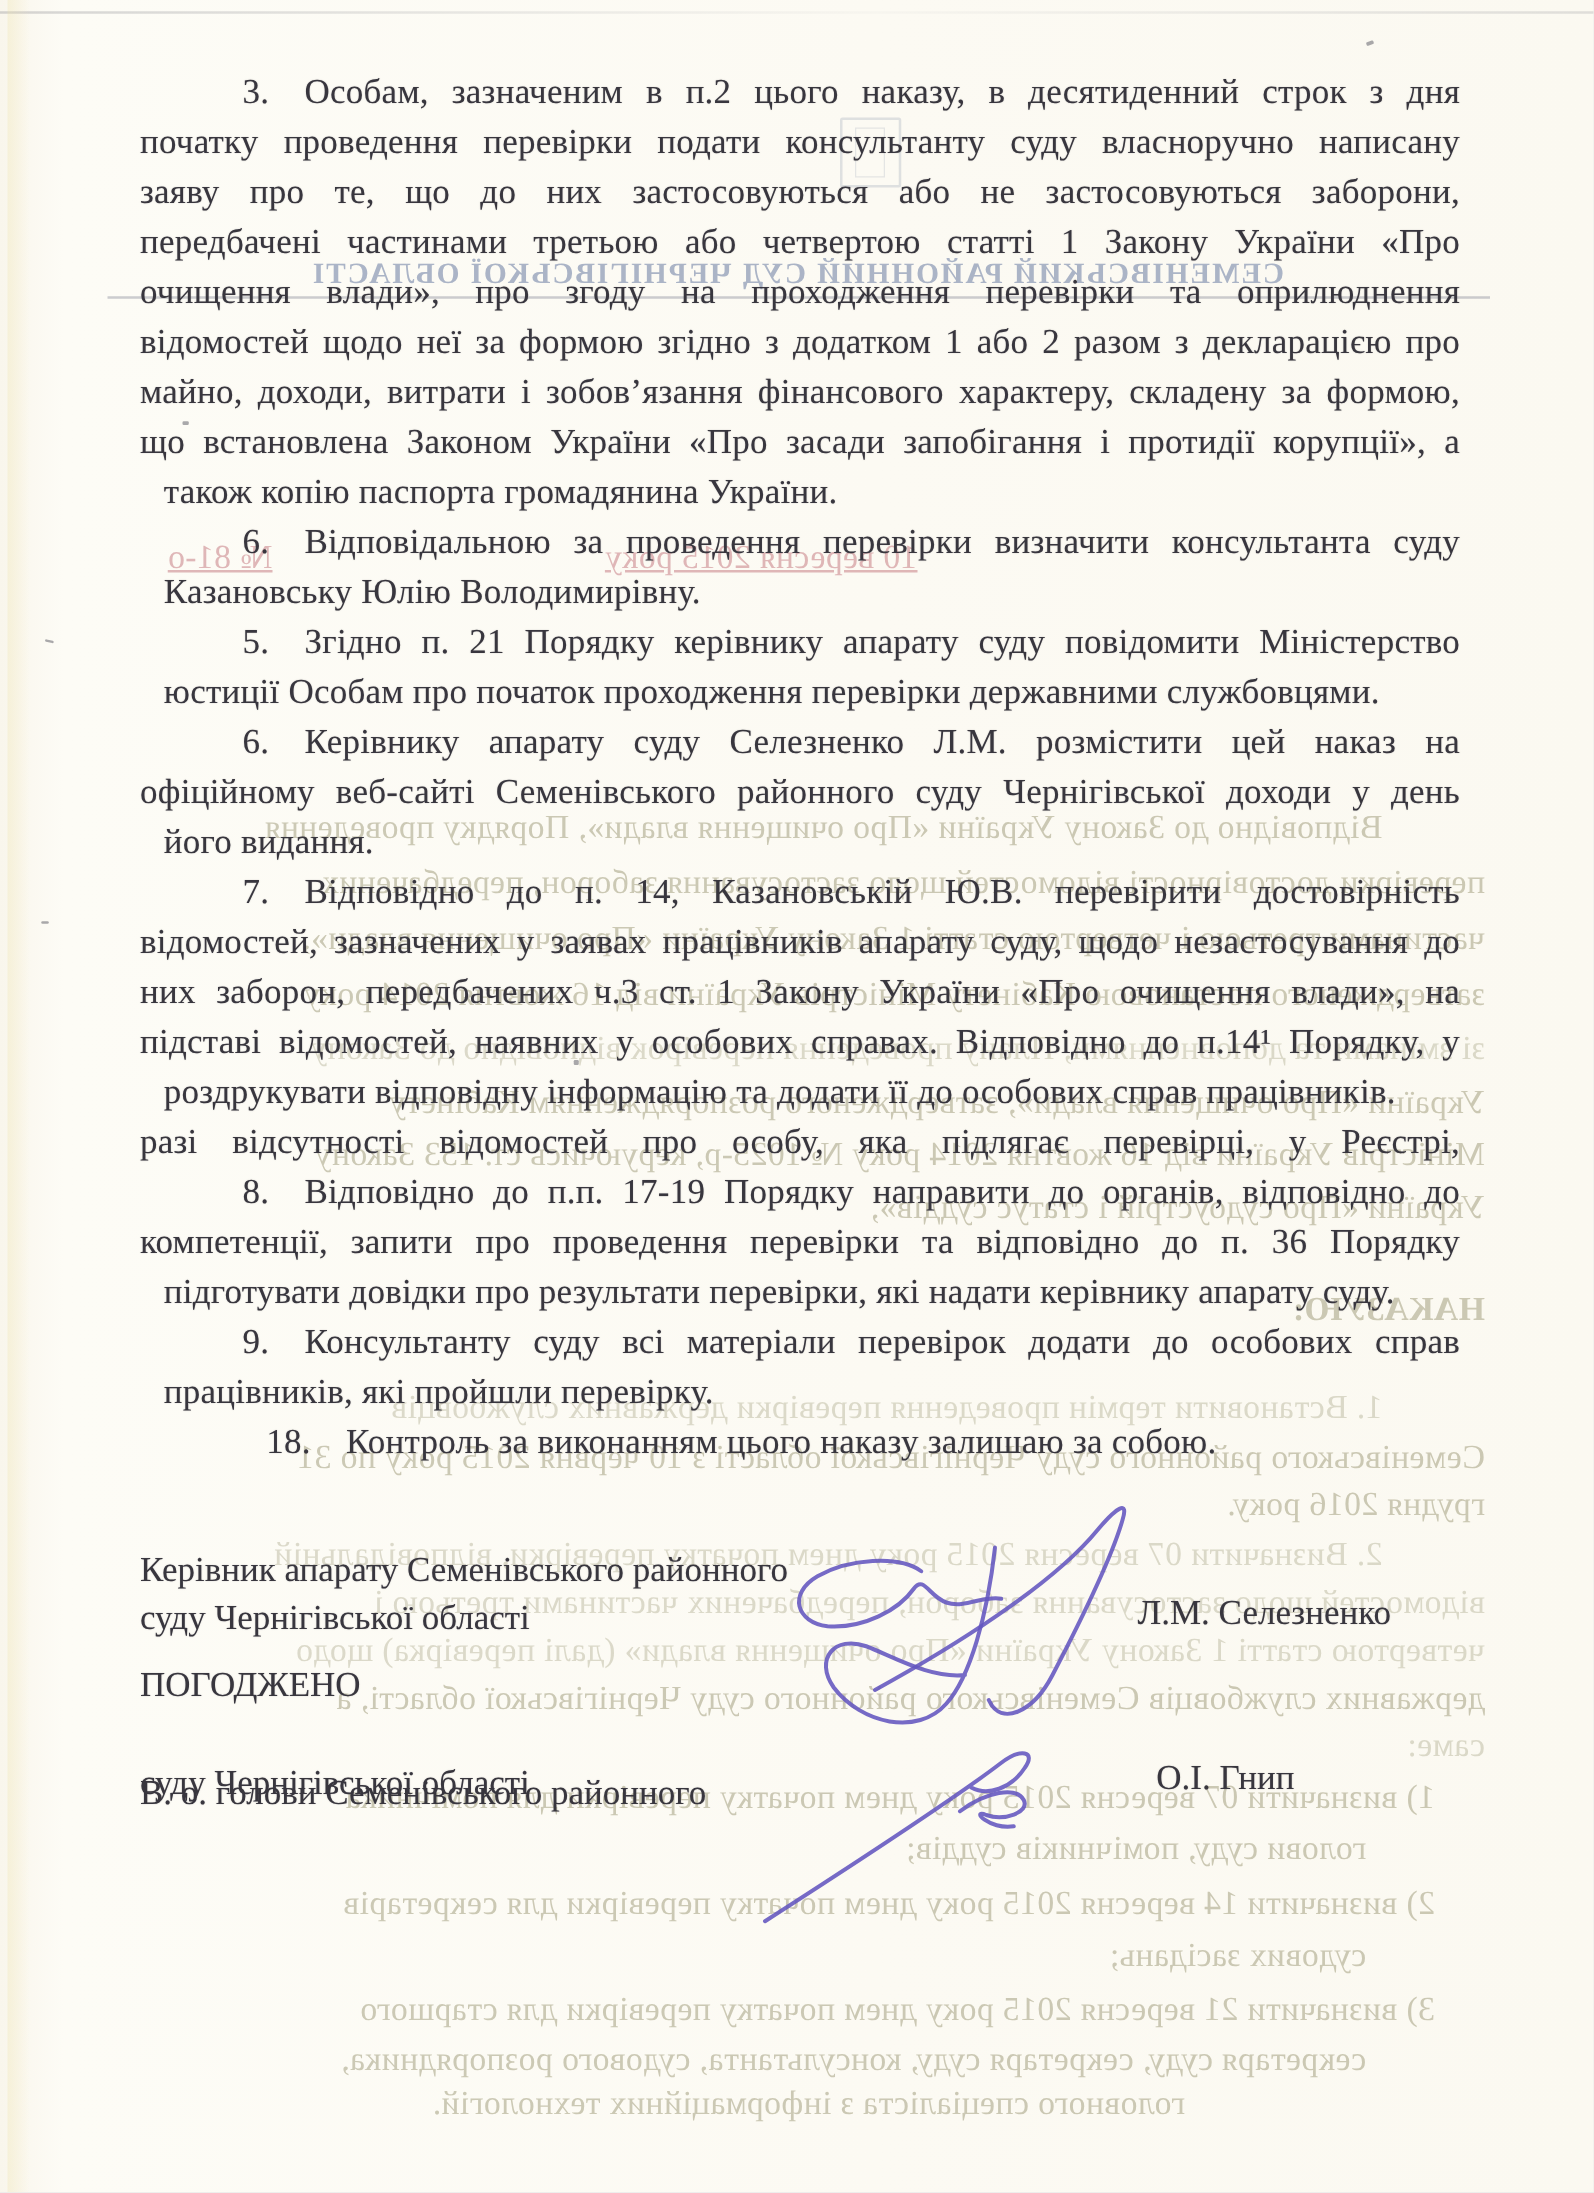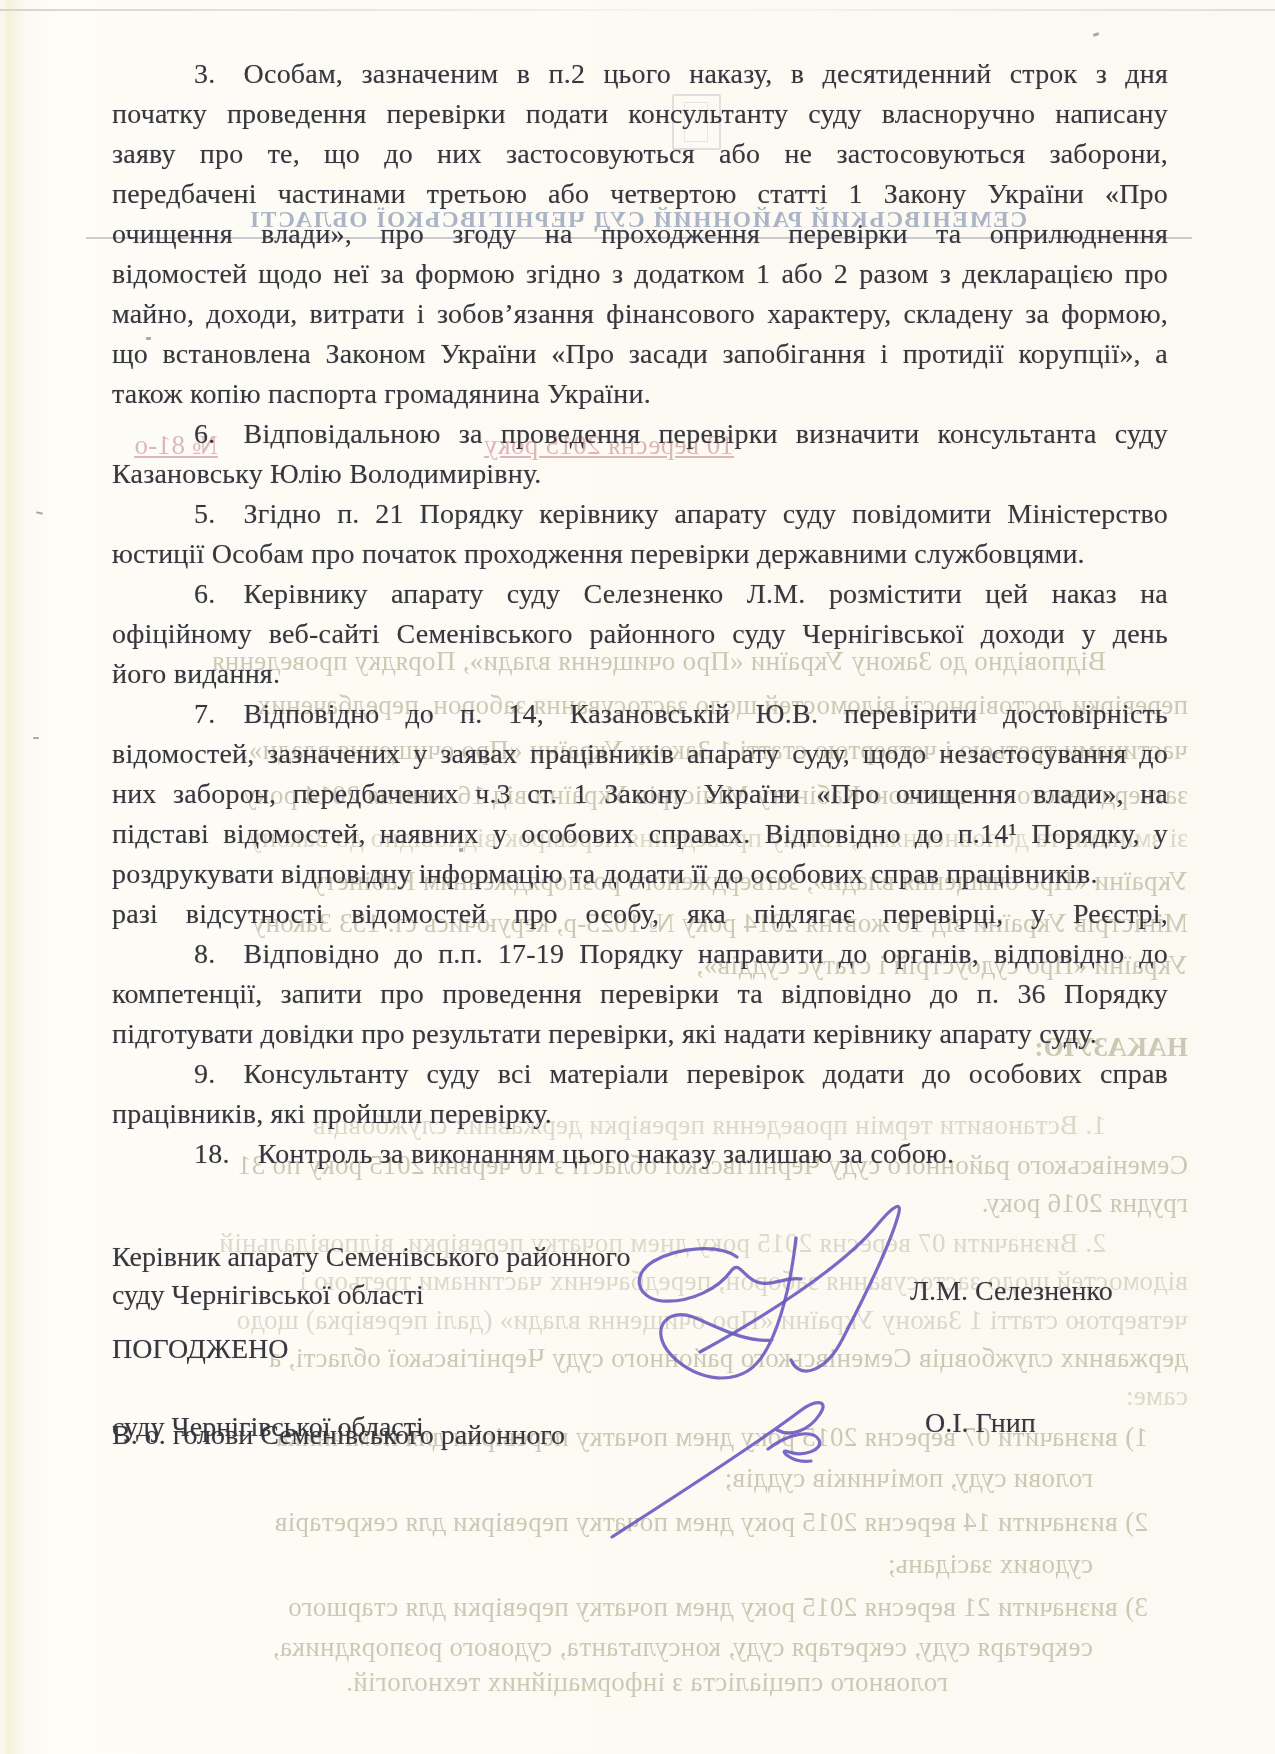--- a/index.html
+++ b/index.html
@@ -11,21 +11,21 @@
   .scan-edge-top { position:absolute; left:0; top:9px; width:100%; height:2px;
     background:linear-gradient(90deg,rgba(140,140,145,.35),rgba(205,205,205,.1) 55%,rgba(150,150,155,.28)); }
   .scan-strip-left { position:absolute; left:6px; top:0; width:18px; height:100%;
     background:linear-gradient(90deg,rgba(238,226,168,.30),rgba(238,226,168,0)); }
   
   .text-block { position:absolute; left:112px; top:54px; width:1056px;
     color:#38363e; font-size:28px; line-height:40px;
     text-shadow:0 0 1px rgba(56,54,62,.35); }
   .line { text-align:justify; text-align-last:justify; text-justify:inter-word; letter-spacing:.2px; }
   .line.first { text-indent:82px; }
-  .line.last { text-align-last:left; }
+  .line.last { text-align-last:left;margin-left:19px; }
   .sig-text { position:absolute; color:#38363e; font-size:28px; line-height:38px; white-space:nowrap;
     text-shadow:0 0 1px rgba(56,54,62,.35); }
   
   .ghost { position:absolute; left:88px; top:0; width:1100px; height:1754px;
     transform:scaleX(-1); pointer-events:none; }
   .gline { position:absolute; font-size:27px; line-height:30px; white-space:nowrap; letter-spacing:.3px; }
   .g-olive  { color:rgba(150,146,110,.48); }
   .g-olive2 { color:rgba(166,162,132,.38); }
   .g-blue   { color:rgba(112,130,166,.58); }
   .g-pink   { color:rgba(196,118,126,.52); }

